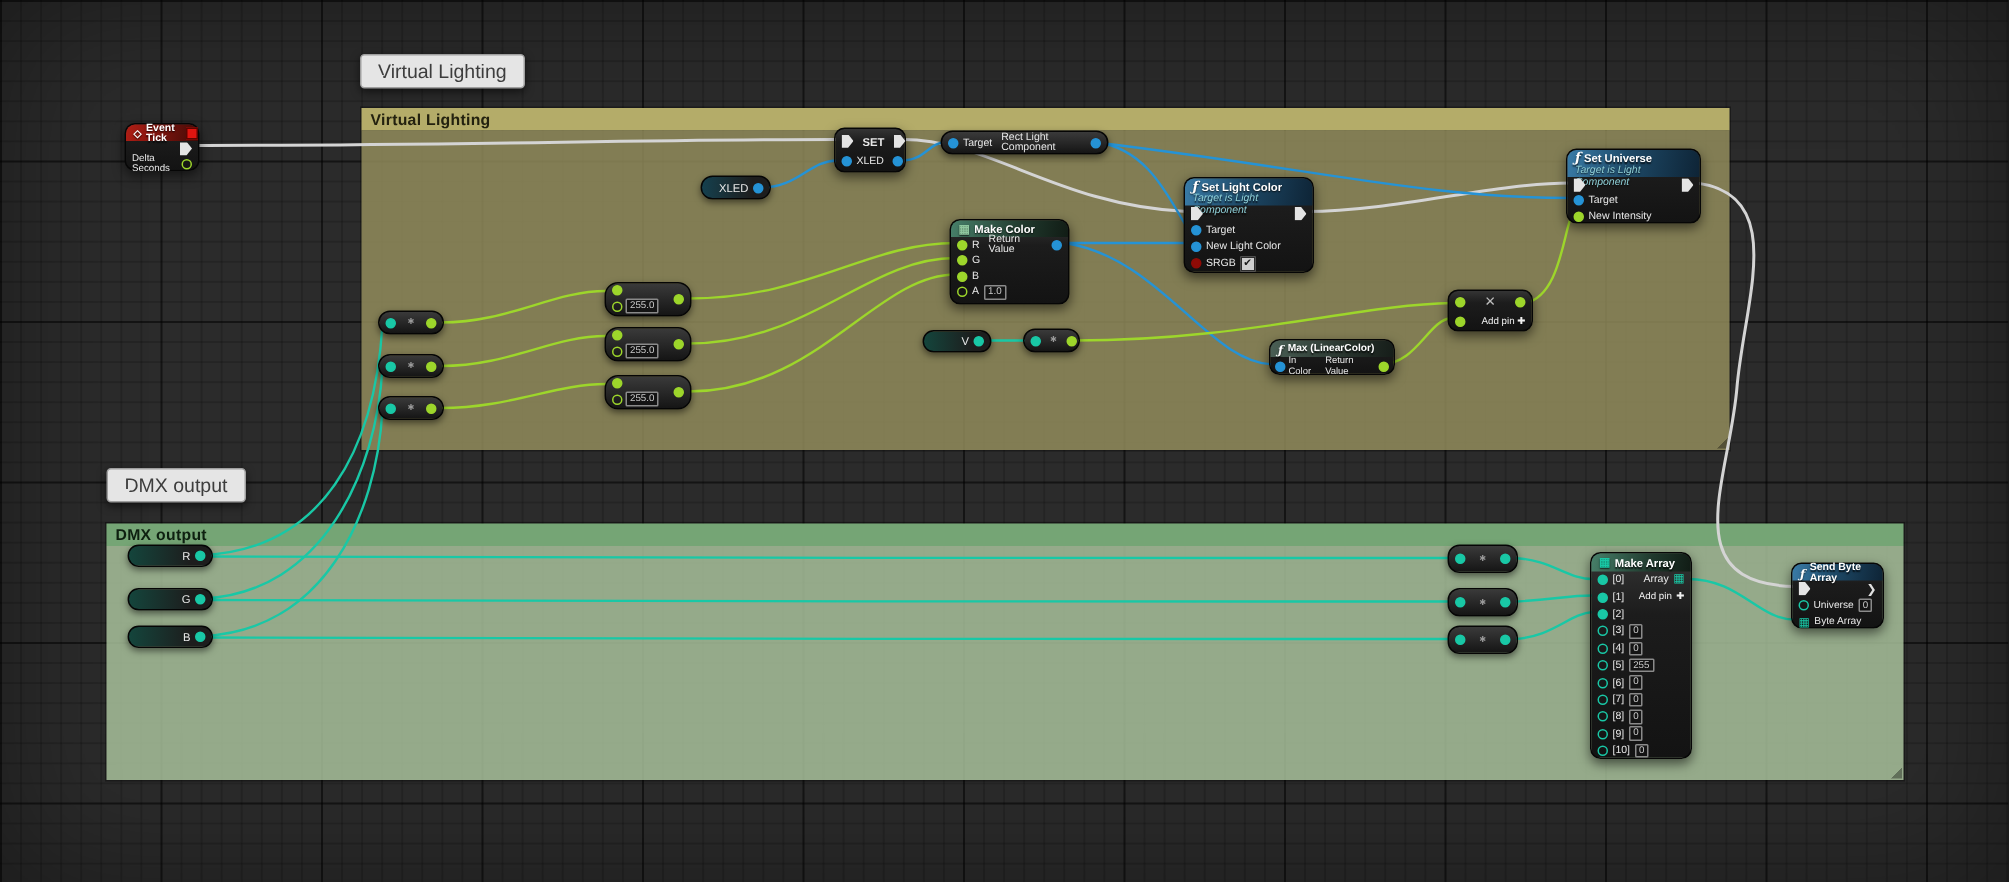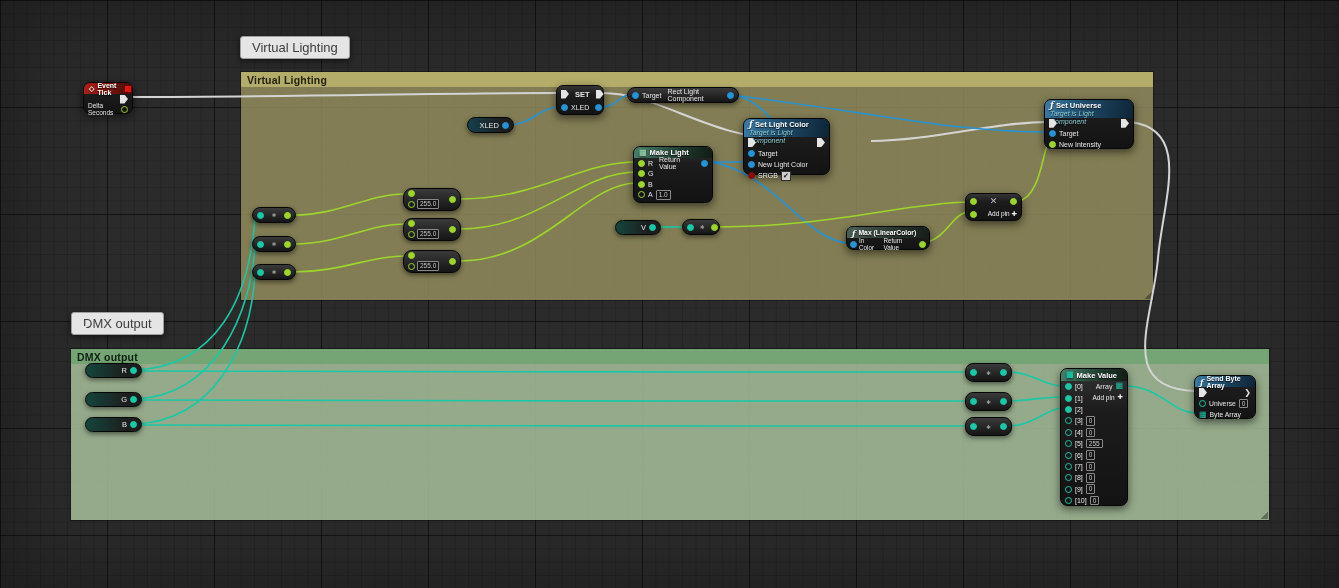--- a/index.html
+++ b/index.html
@@ -241,21 +241,21 @@
           <span class="p c-flt"></span>
         <span class="vf">255.0</span>
         </div>
     </div>
     <span class="p c-flt f"></span>
   </div>
 
   <div class="node" style="left:633px;top:146px;width:80px;height:57px;font-size:7px">
     <div class="nhdr ghdr" style="height:9px;font-size:7.5px">
       <span class="gicon" style="color:#8fc79f">▦</span>
-      <span>Make Light</span>
+      <span>Make Color</span>
     </div>
     <div class="row" style="height:10.5px">
       <span class="p c-flt f"></span>
       <span>R</span>
       <span class="sp"></span>
       <span>Return Value</span>
       <span class="p c-obj f"></span>
     </div>
     <div class="row" style="height:10.5px">
       <span class="p c-flt f"></span>
@@ -265,21 +265,21 @@
       <span class="p c-flt f"></span>
       <span>B</span>
     </div>
     <div class="row" style="height:10.5px">
       <span class="p c-flt"></span>
       <span>A</span>
       <span class="vf">1.0</span>
     </div>
   </div>
 
-  <div class="node" style="left:743px;top:118px;width:87px;height:57px;font-size:7px">
+  <div class="node" style="left:789px;top:118px;width:87px;height:64px;font-size:7px">
     <div class="nhdr fhdr t2" style="display:block;height:16px;font-size:7.5px">
       <span class="fsym">ƒ</span>
       <span>Set Light Color</span>
       <span class="sub">Target is Light Component</span>
     </div>
     <div class="row" style="height:11px">
       <span class="pe"></span>
         <span class="sp"></span>
       <span class="pe"></span>
     </div>
@@ -395,21 +395,21 @@
     <span class="p c-byte f"></span>
       <span class="sp"></span>
     <span class="glyph">✱</span>
       <span class="sp"></span>
     <span class="p c-byte f"></span>
   </div>
 
   <div class="node" style="left:1060px;top:368px;width:68px;height:138px">
     <div class="nhdr ghdr" style="height:10px;font-size:7.5px">
       <span class="gicon">▦</span>
-      <span>Make Value</span>
+      <span>Make Array</span>
     </div>
     <div class="marow">
         <span class="p c-byte f"></span>
         <span>[0]</span>
       </div>
     <div class="marow">
         <span class="p c-byte f"></span>
         <span>[1]</span>
       </div>
     <div class="marow">

